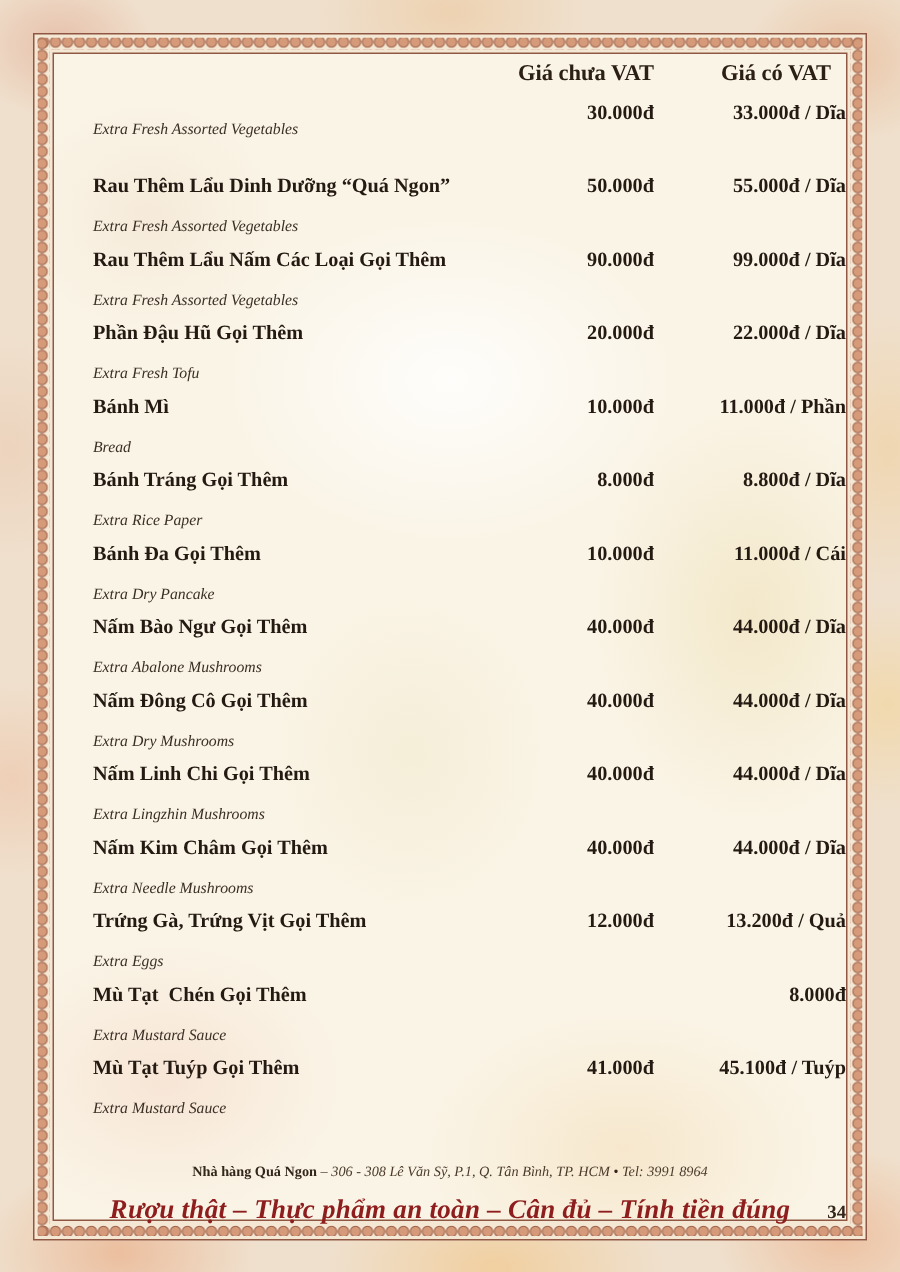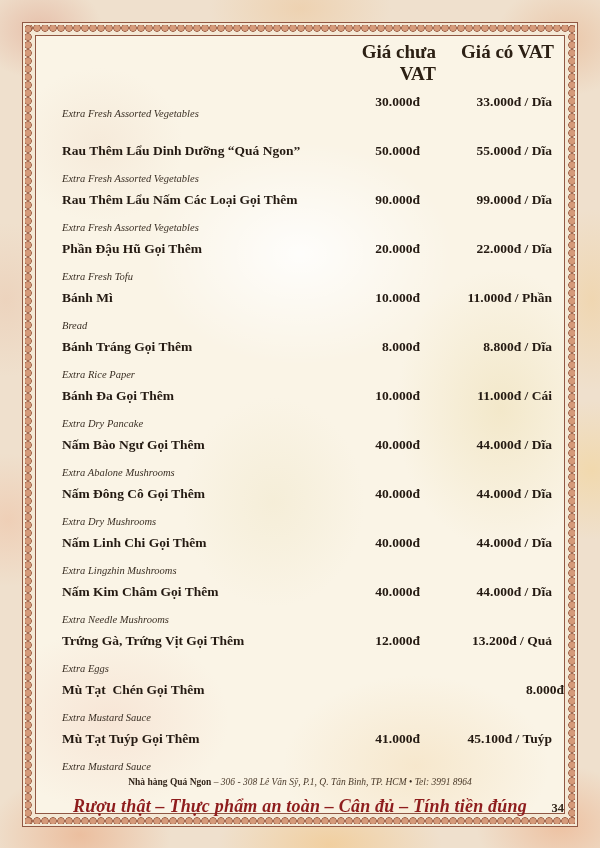--- a/index.html
+++ b/index.html
@@ -50,32 +50,32 @@
       radial-gradient(220px 160px at 50% 28%, rgba(255,255,255,.85), transparent 70%),
       radial-gradient(150px 200px at 88% 48%, rgba(236,220,174,.50), transparent 70%),
       radial-gradient(120px 110px at 12% 14%, rgba(240,220,200,.40), transparent 70%),
       radial-gradient(170px 130px at 14% 88%, rgba(244,212,194,.45), transparent 70%),
       radial-gradient(190px 130px at 72% 94%, rgba(243,219,180,.50), transparent 70%),
       radial-gradient(130px 150px at 45% 60%, rgba(236,226,190,.35), transparent 70%);
   }
 
   
   .content{position:absolute;left:36px;top:36px;right:36px;bottom:30px;color:#241a12;}
-  .cols-header{display:flex;margin-top:5px;font-weight:bold;font-size:19px;color:#2c2014;}
+  .cols-header{display:flex;margin-top:5px;font-weight:bold;font-size:15px;color:#2c2014;}
   .cols-header .spacer{flex:1;}
   .cols-header .h1{width:112px;text-align:right;}
   .cols-header .h2{width:128px;text-align:right;padding-right:10px;box-sizing:border-box;}
   .items{margin-top:9px;}
   .row{display:flex;height:49px;align-items:flex-start;}
   .name-block{flex:1;min-width:0;padding-left:26px;box-sizing:border-box;}
   .item-name{font-weight:bold;font-size:13.5px;line-height:16px;white-space:pre;color:#241a12;}
   .item-desc{font-style:italic;font-size:10.5px;line-height:13px;margin-top:13px;color:#3a2f24;white-space:nowrap;}
   .item-price{font-weight:bold;font-size:13.5px;line-height:16px;white-space:nowrap;}
   .p1{width:100px;text-align:right;}
-  .p2{width:144px;text-align:right;padding-right:12px;box-sizing:border-box;}
+  .p2{width:128px;text-align:right;padding-right:0;box-sizing:border-box;}
 
   
   .footer{position:absolute;left:0;right:0;bottom:0;}
   .address-line{text-align:center;font-size:9.5px;color:#33261b;white-space:nowrap;}
   .address-line .rest{font-weight:bold;font-style:normal;}
   .address-line .ital{font-style:italic;color:#4a3a2a;}
   .tagline-row{position:relative;margin-top:9px;margin-bottom:1px;text-align:center;}
   .tagline{font-weight:bold;font-style:italic;font-size:18px;letter-spacing:.2px;color:#8e1d1d;white-space:nowrap;}
   .page-number{position:absolute;right:0;bottom:1px;font-weight:bold;font-size:12.5px;color:#33261b;}
 </style>

